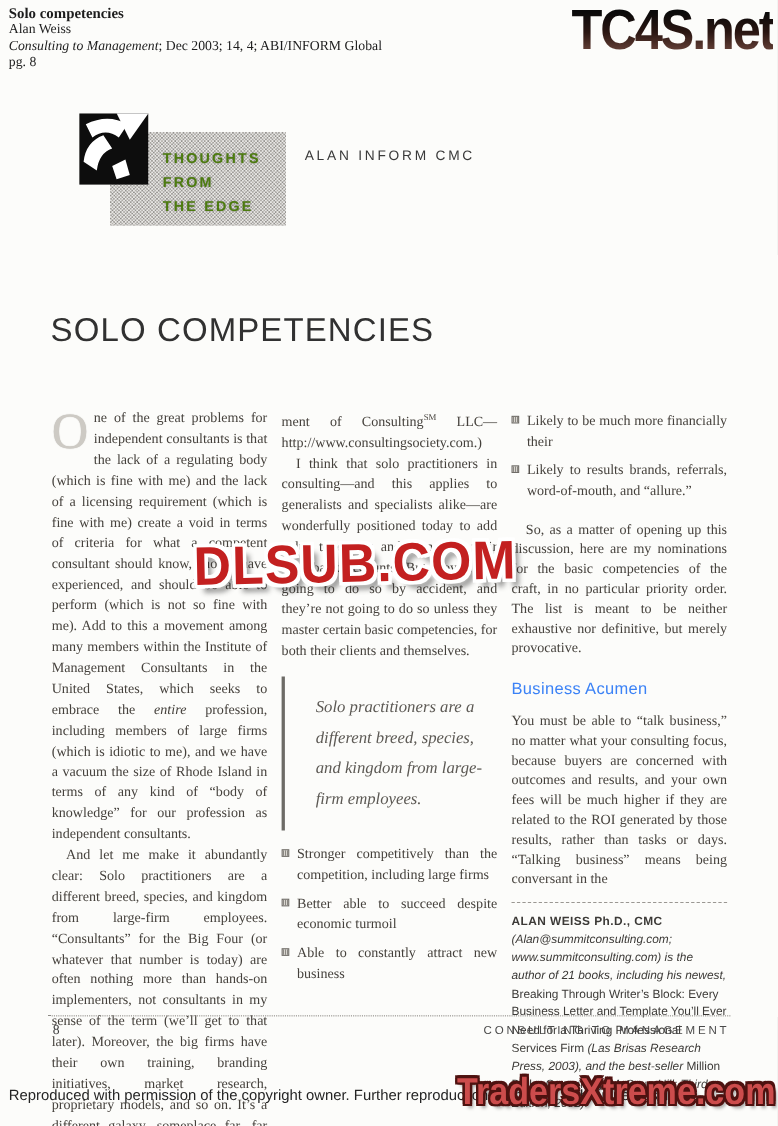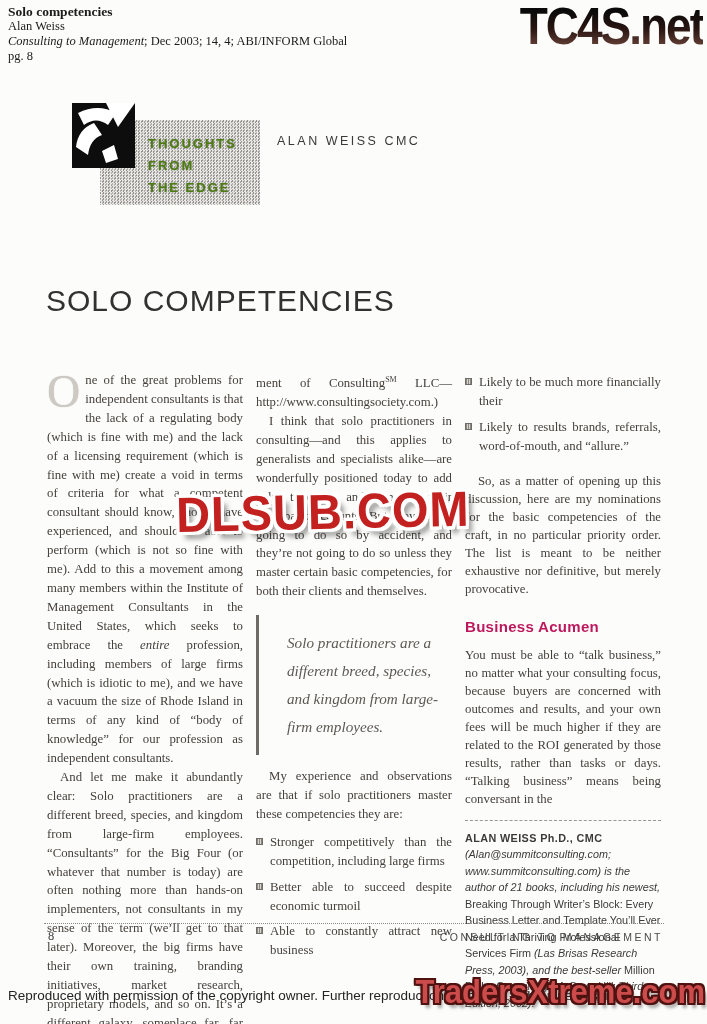--- a/index.html
+++ b/index.html
@@ -72,22 +72,22 @@
   .bullet-list { margin-top:9px; }
   .bullet-item { display:flex; gap:7px; margin-bottom:7px; text-align:justify; }
   .sq {
     flex:0 0 auto; width:7px; height:7px; margin-top:5px;
     border:1px solid #6f6c67;
     background:repeating-linear-gradient(90deg,#8a8781 0 1px,#d8d5cf 1px 2px);
   }
 
   
   .sec-heading {
-    font-family:"Liberation Sans",sans-serif; font-weight:bold; font-size:15px;
-    color:#be185d; margin:20px 0 9px 0; text-align:left; letter-spacing:.3px;
+    font-family:"Liberation Sans",sans-serif; font-weight:normal; font-size:15px;
+    color:#3b82f6; margin:20px 0 9px 0; text-align:left; letter-spacing:.3px;
   }
   .col3 p { line-height:18px; }
   .bio-rule { border-top:1px dashed #9a9792; margin:12px 0 9px 0; }
   .bio {
     font-family:"Liberation Sans",sans-serif; font-size:10.8px; line-height:16.5px;
     color:#3c3a37; text-align:left; font-style:italic;
   }
   .bio .bio-name { font-weight:bold; font-style:normal; letter-spacing:.4px; }
   .bio .rm { font-style:normal; }
 
@@ -149,36 +149,35 @@
       <div>THE EDGE</div>
     </div>
     <svg class="logo-mark" viewBox="0 0 63 65" xmlns="http://www.w3.org/2000/svg">
       <rect x="0" y="0" width="63" height="65" fill="#0d0d0d"></rect>
       <path d="M34 0 L63 0 L46 24 Z" fill="#fff"></path>
       <path d="M6 10 Q26 0 44 10 L36 22 Q24 13 12 22 Z" fill="#fff"></path>
       <path d="M4 44 Q6 26 22 20 L30 32 Q18 36 16 52 Z" fill="#fff"></path>
       <path d="M30 48 L42 42 L46 56 L34 60 Z" fill="#fff"></path>
     </svg>
   </div>
-  <div class="byline">ALAN WEISS CMC</div>
+  <div class="byline">ALAN INFORM CMC</div>
 
   <h1 class="article-title">SOLO COMPETENCIES</h1>
 
   <div class="columns">
 
     <div class="col">
       <p><span class="dropcap">O</span><span>ne of the great problems for independent consultants is that the lack of a regulating body (which is fine with me) and the lack of a licensing requirement (which is fine with me) create a void in terms of criteria for what a competent consultant should know, should have experienced, and should be able to perform (which is not so fine with me). Add to this a movement among many members within the Institute of Management Consultants in the United States, which seeks to embrace the </span><span class="it">entire</span><span> profession, including members of large firms (which is idiotic to me), and we have a vacuum the size of Rhode Island in terms of any kind of “body of knowledge” for our profession as independent consultants.</span></p>
       <p class="indent">And let me make it abundantly clear: Solo practitioners are a different breed, species, and kingdom from large-firm employees. “Consultants” for the Big Four (or whatever that number is today) are often nothing more than hands-on implementers, not consultants in my sense of the term (we’ll get to that later). Moreover, the big firms have their own training, branding initiatives, market research, proprietary models, and so on. It’s a different galaxy, someplace far, far away. (I’ve actually begun an association exclusively for solo practitioners, The Society for Advance-</p>
     </div>
 
     <div class="col">
       <p><span>ment of Consulting</span><sup>SM</sup><span> LLC—http://www.consultingsociety.com.)</span></p>
       <p class="indent">I think that solo practitioners in consulting—and this applies to generalists and specialists alike—are wonderfully positioned today to add value to clients and money to their own bank accounts. But they’re not going to do so by accident, and they’re not going to do so unless they master certain basic competencies, for both their clients and themselves.</p>
       <div class="pull-quote">Solo practitioners are a different breed, species, and kingdom from large-firm employees.</div>
-      <p class="indent">My experience and observations are that if solo practitioners master these competencies they are:</p>
       <div class="bullet-list">
         <div class="bullet-item">
             <span class="sq"></span>
             <span>Stronger competitively than the competition, including large firms</span>
           </div>
         <div class="bullet-item">
             <span class="sq"></span>
             <span>Better able to succeed despite economic turmoil</span>
           </div>
         <div class="bullet-item">

